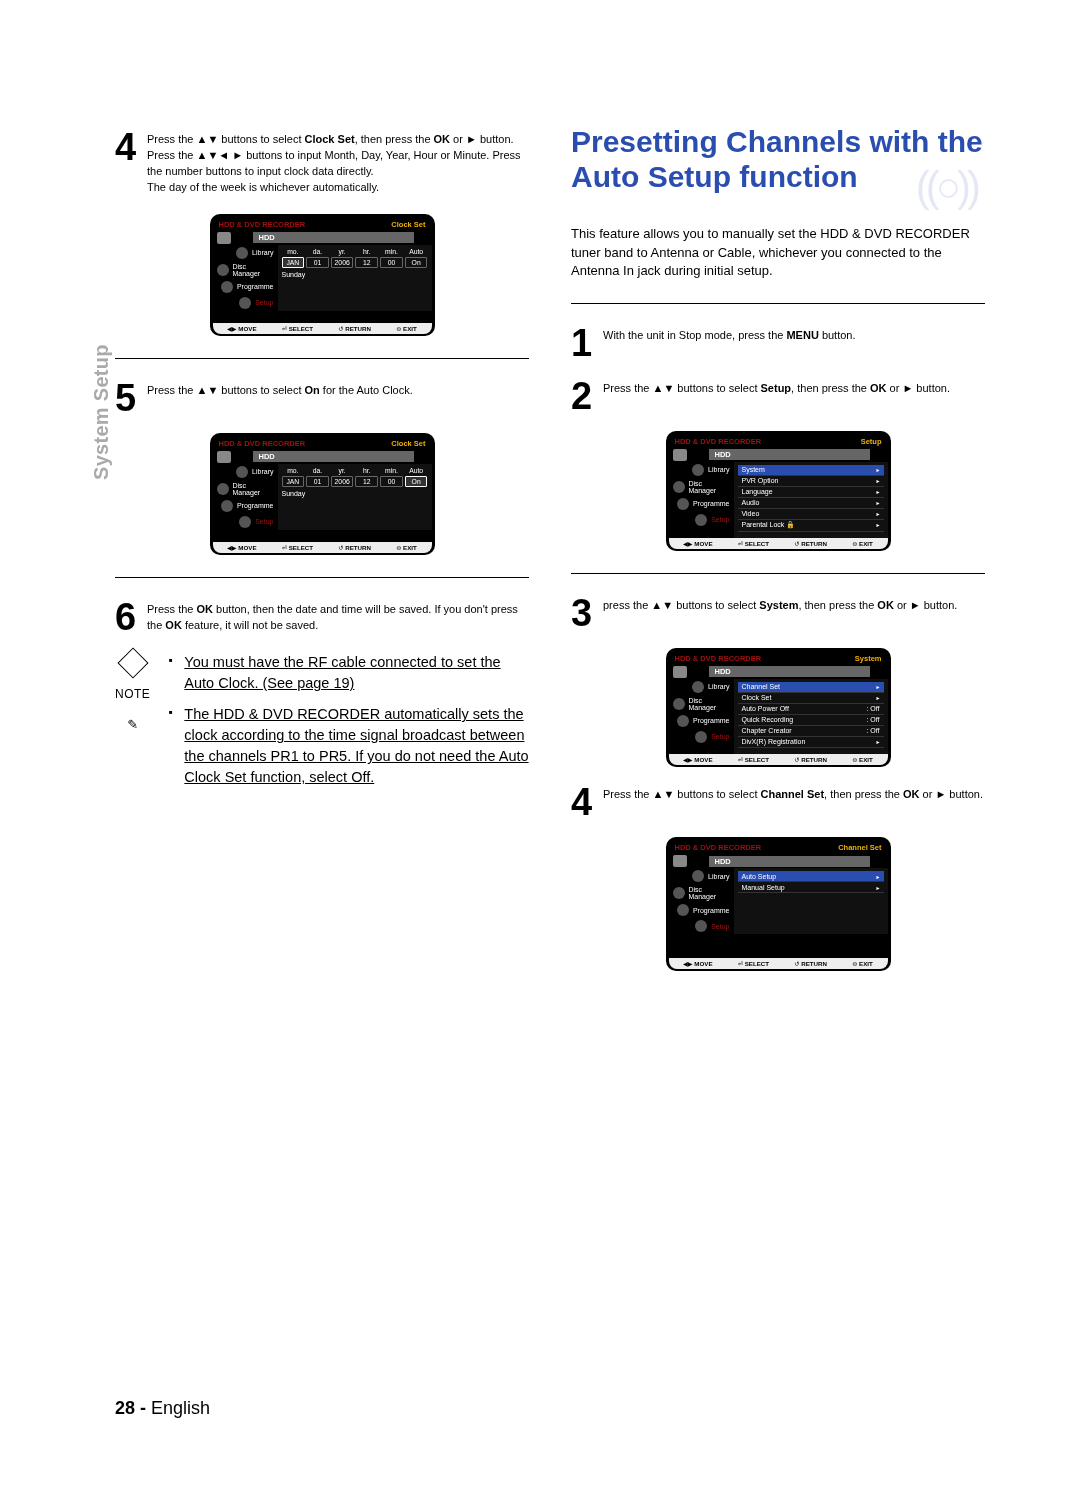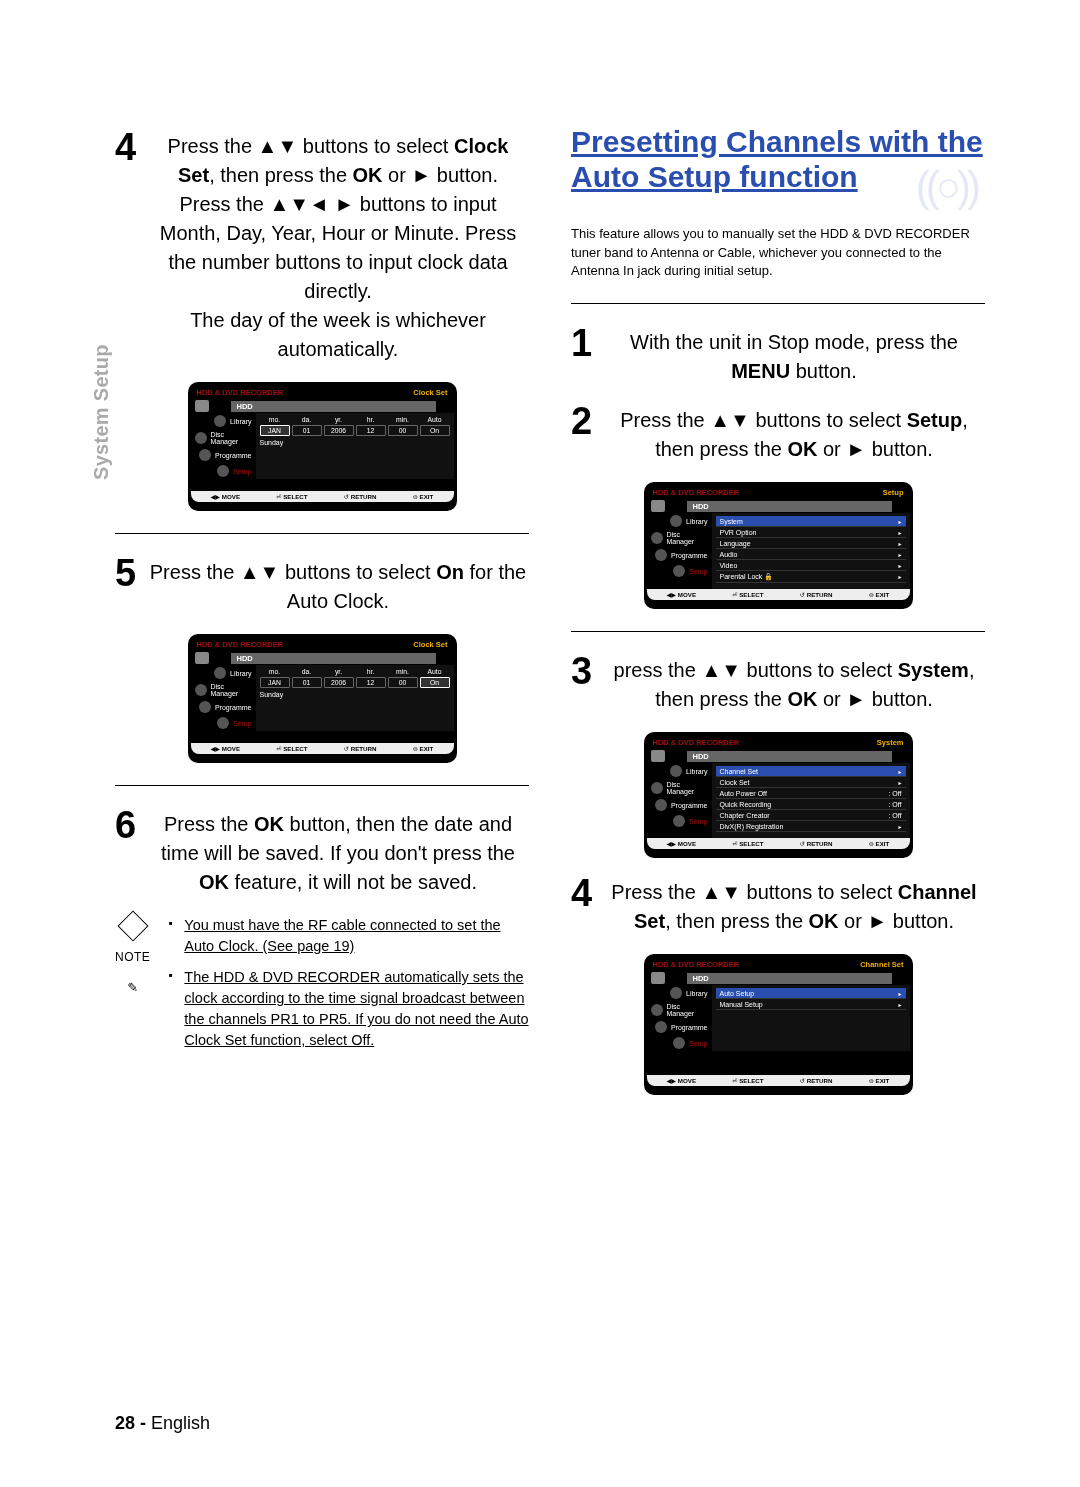--- a/index.html
+++ b/index.html
@@ -32,58 +32,57 @@
     left:90px; top:480px;
     transform:rotate(-90deg);
     transform-origin:left top;
     font-size:20px;
     color:#aaa;
     font-weight:600;
     letter-spacing:0.3px;
   }
   .step{display:flex;gap:10px;margin-bottom:18px;}
   .step .num{font-size:38px;font-weight:700;line-height:0.9;min-width:22px;}
-  .step .body{font-size:20px;line-height:1.45;padding-top:2px;text-align:center;}
+  .step .body{font-size:11px;line-height:1.45;padding-top:2px;}
   .step .body b{font-weight:700;}
   .arrows{font-family:Arial;}
   hr.sep{border:none;border-top:1px solid #000;margin:22px 0;}
   .headline{
     color:var(--blue);
     font-size:30px;
     font-weight:700;
     line-height:1.18;
     margin:14px 0 30px 0;
     position:relative;
-    text-decoration:underline;
   }
   .deco{
     position:absolute; right:8px; top:38px;
     opacity:0.12;
     font-size:42px;
     font-weight:300;
     letter-spacing:-4px;
   }
   .para{font-size:13px;line-height:1.45;margin-bottom:18px;}
   .notebox{display:flex;gap:18px;font-size:14.5px;line-height:1.45;margin-top:16px;}
   .notebadge{position:relative;width:46px;text-align:center;}
   .notebadge .diamond{
     display:inline-block;width:22px;height:22px;border:1.2px solid #000;
     transform:rotate(45deg);position:relative;
   }
   .notebadge .pencil{position:absolute;left:50%;top:50%;transform:translate(-50%,-50%);font-size:13px;}
   .notebadge .lbl{font-size:12px;letter-spacing:0.5px;margin-top:6px;}
   .notebox ul{list-style:none;padding:0;margin:0;}
   .notebox li{position:relative;padding-left:16px;margin-bottom:10px;text-decoration:underline;}
   .notebox li::before{content:"▪";position:absolute;left:0;top:0;font-size:12px;}
-  .footer{position:absolute;left:115px;bottom:53px;font-size:18px;}
+  .footer{position:absolute;left:115px;bottom:68px;font-size:18px;}
   .footer b{font-weight:700;}
   .screen{
-    width:269px;margin:18px auto 10px auto;
+    width:225px;margin:18px auto 10px auto;
     background:var(--screen-bg);color:#fff;
-    border-radius:10px;padding:4px 3px 9px 3px;
+    border-radius:10px;padding:4px 3px 2px 3px;
     font-size:7.5px;
   }
   .screen .hdr{display:flex;justify-content:space-between;padding:2px 6px;color:var(--screen-red);font-weight:700;}
   .screen .hdr .r{color:#f0b000;}
   .screen .row{display:flex;align-items:center;}
   .screen .row .ico{width:14px;height:12px;margin:1px 4px;background:#888;border-radius:2px;}
   .screen .hdd{background:#666;color:#fff;font-weight:700;padding:1px 6px;margin:1px 18px;flex:1;}
   .screen .menu{display:flex;}
   .screen .left{width:65px;}
   .screen .left .item{display:flex;align-items:center;justify-content:flex-end;font-size:7px;padding:2px 4px;color:#fff;}

